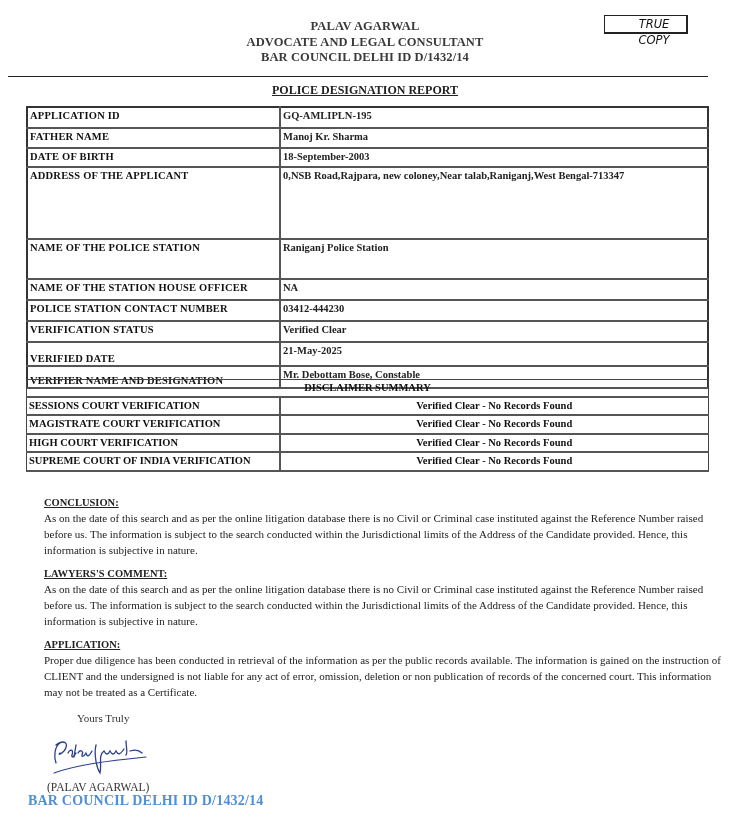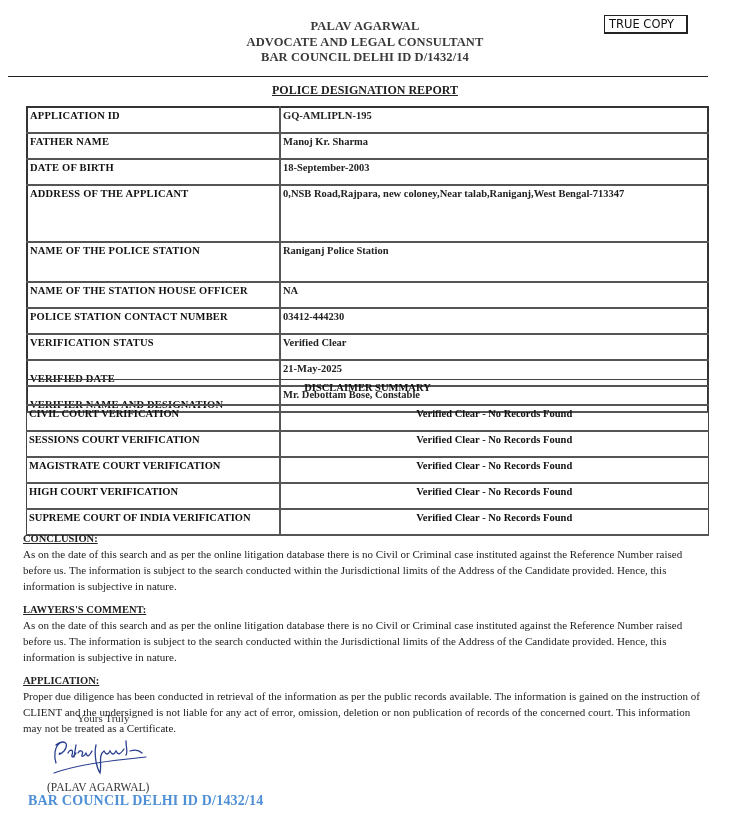--- a/index.html
+++ b/index.html
@@ -5,46 +5,46 @@
   * { box-sizing: border-box; margin: 0; padding: 0; }
   html, body { width: 730px; height: 822px; background: #ffffff; overflow: hidden; }
   body { position: relative; font-family: "Liberation Serif", "DejaVu Serif", serif; color: #111; }
 
   .letterhead { position: absolute; top: 19px; left: 0; width: 730px; text-align: center; }
   .letterhead div { font-size: 12.5px; font-weight: bold; color: #3a3a3a; line-height: 15.5px; letter-spacing: 0.1px; }
 
   .true-copy {
     position: absolute; left: 604px; top: 15px; width: 84px; height: 19px;
     border: 1px solid #222; border-right-width: 2px; border-bottom-width: 2px;
-    font-family: "DejaVu Sans", sans-serif; font-size: 11.5px;
-    color: #111; padding-left: 4px; line-height: 16px;
+    font-family: "DejaVu Sans", sans-serif; font-style: italic; font-size: 11.5px;
+    color: #111; padding-left: 17px; line-height: 16px; text-align: center;
   }
 
   .hrule { position: absolute; left: 8px; top: 76px; width: 700px; height: 0; border-top: 1.5px solid #222; }
 
   .report-title {
     position: absolute; top: 83px; left: 0; width: 730px; text-align: center;
     font-size: 12px; font-weight: bold; text-decoration: underline; color: #222;
   }
 
   table { border-collapse: collapse; position: absolute; left: 26px; width: 683px; }
-  td { font-size: 10.5px; vertical-align: top; padding: 2px 2px 11px 2px; }
+  td { font-size: 10.5px; vertical-align: top; padding: 2px 2px 0 2px; }
 
   .details td { border: 1px solid #333; border-bottom: 2px solid #555; }
   .details td.lbl { width: 253px; font-weight: bold; border-right: 2px solid #555; letter-spacing: 0.2px; }
   .details td.val { font-weight: bold; color: #222; }
   .details { border: 2px solid #333; top: 106px; }
 
   .summary { border: 1.5px solid #333; top: 379px; }
   .summary td { border: 1px solid #444; border-bottom: 2px solid #555; padding-top: 2px; height: 18.5px; }
   .summary td.head { text-align: center; font-weight: bold; height: 17px; }
   .summary td.lbl { width: 253px; font-weight: bold; border-right: 2px solid #555; }
   .summary td.val { text-align: center; font-weight: bold; font-family: "Liberation Serif", serif; }
 
-  .section { position: absolute; left: 23px; width: 680px; margin-top: 36px; }
+  .section { position: absolute; left: 44px; width: 680px; }
   .section .hdr { font-size: 10.5px; font-weight: bold; text-decoration: underline; color: #222; line-height: 14px; }
   .section .body { font-size: 11px; line-height: 16px; color: #222; text-align: left; }
   .yours { position: absolute; left: 77px; top: 712px; font-size: 11px; color: #333; }
   .signature { position: absolute; left: 46px; top: 733px; width: 105px; height: 48px; }
   .signame { position: absolute; left: 47px; top: 781px; font-size: 11.5px; color: #333; }
   .barid { position: absolute; left: 28px; top: 793px; font-size: 14px; font-weight: bold; color: #4f8fd6; letter-spacing: 0.2px; }
 </style>
 </head>
 <body>
 
@@ -67,21 +67,21 @@
         <td class="val">GQ-AMLIPLN-195</td>
       </tr>
   <tr style="height:20px">
         <td class="lbl">FATHER NAME</td>
         <td class="val">Manoj Kr. Sharma</td>
       </tr>
   <tr style="height:19px">
         <td class="lbl">DATE OF BIRTH</td>
         <td class="val">18-September-2003</td>
       </tr>
-  <tr style="height:57px">
+  <tr style="height:72px">
         <td class="lbl">ADDRESS OF THE APPLICANT</td>
         <td class="val">0,NSB Road,Rajpara, new coloney,Near talab,Raniganj,West Bengal-713347</td>
       </tr>
   <tr style="height:40px">
         <td class="lbl">NAME OF THE POLICE STATION</td>
         <td class="val">Raniganj Police Station</td>
       </tr>
   <tr style="height:21px">
         <td class="lbl">NAME OF THE STATION HOUSE OFFICER</td>
         <td class="val">NA</td>
@@ -102,24 +102,20 @@
         <td class="lbl" style="vertical-align:bottom;padding-bottom:1px">VERIFIER NAME AND DESIGNATION</td>
         <td class="val">Mr. Debottam Bose, Constable</td>
       </tr>
 </tbody>
   </table>
 
 <table class="summary">
   <tbody>
       <tr>
         <td class="head" colspan="2">DISCLAIMER SUMMARY</td>
-      </tr>
-  <tr>
-        <td class="lbl">CIVIL COURT VERIFICATION</td>
-        <td class="val">Verified Clear - No Records Found</td>
       </tr>
   <tr>
         <td class="lbl">SESSIONS COURT VERIFICATION</td>
         <td class="val">Verified Clear - No Records Found</td>
       </tr>
   <tr>
         <td class="lbl">MAGISTRATE COURT VERIFICATION</td>
         <td class="val">Verified Clear - No Records Found</td>
       </tr>
   <tr>

